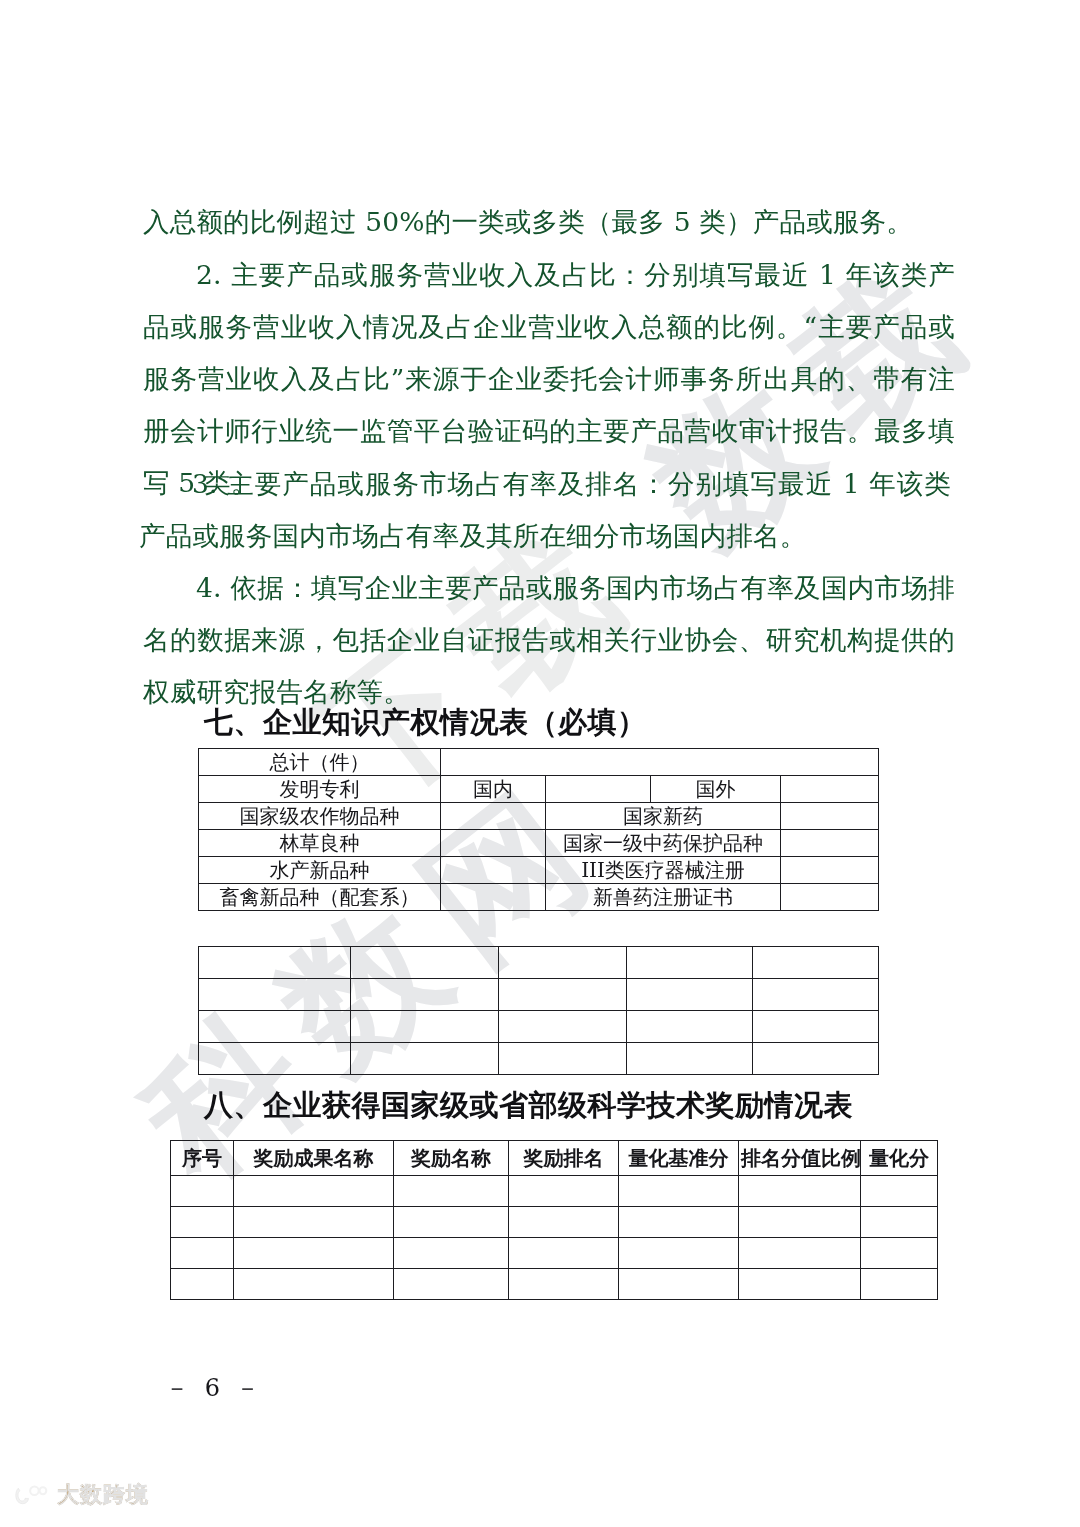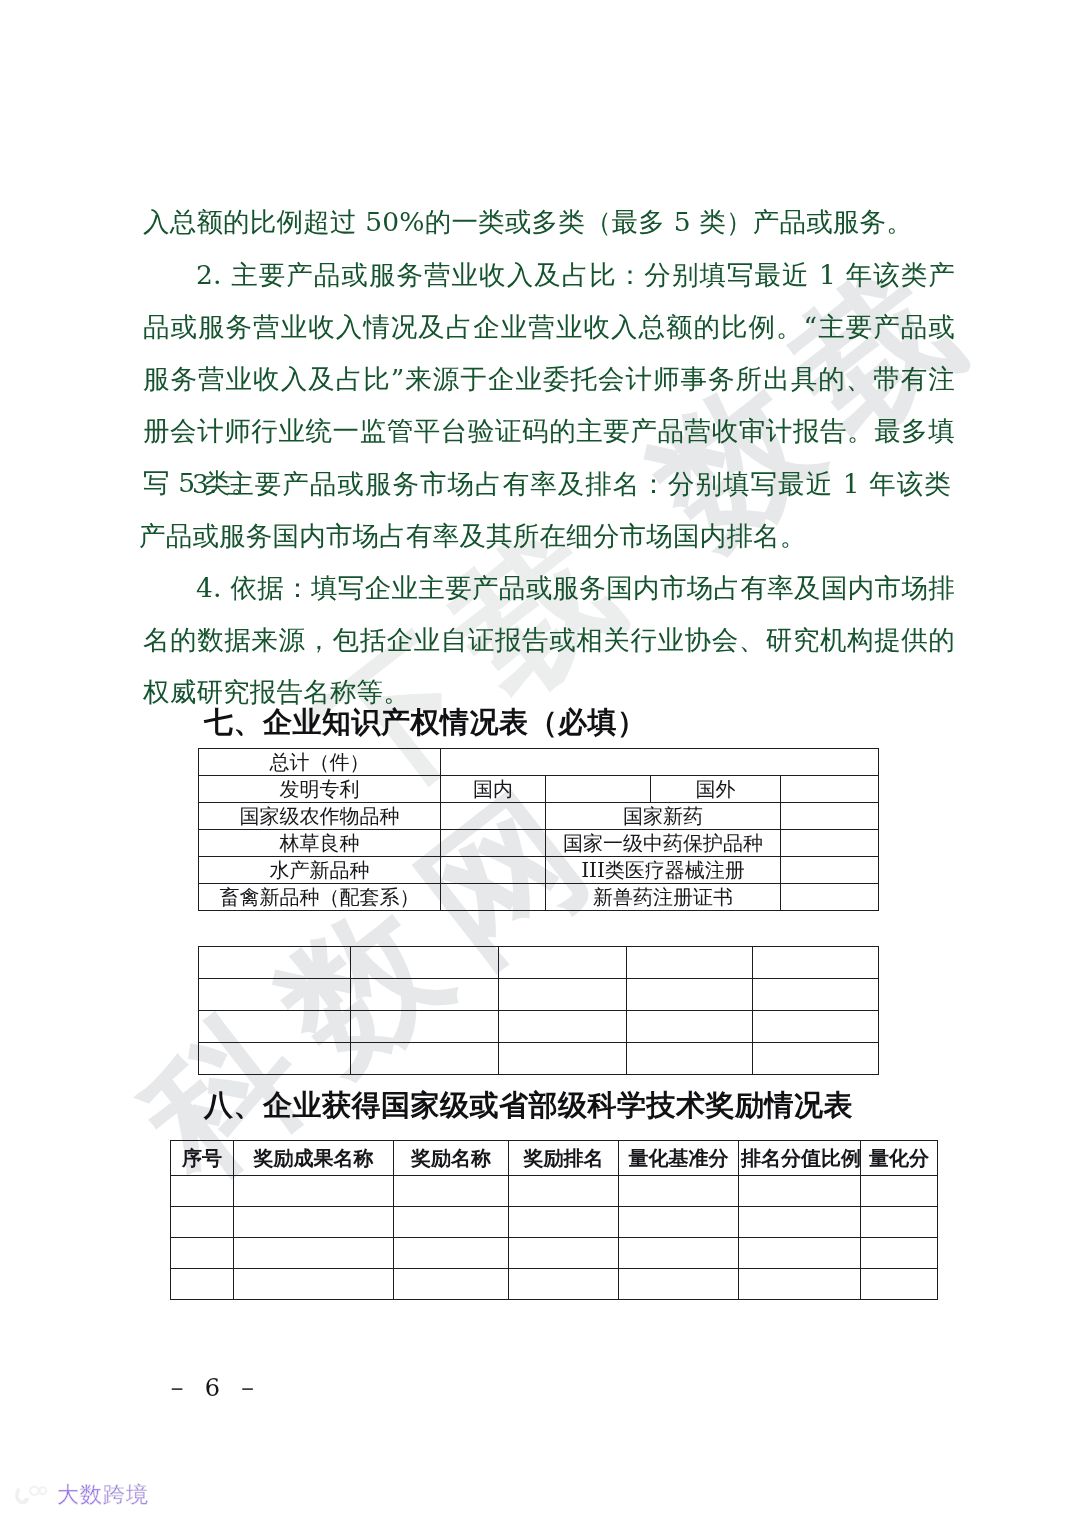--- a/index.html
+++ b/index.html
@@ -143,22 +143,22 @@
     z-index: 3;
   }
   .site-logo .mark {
     width: 34px;
     height: 24px;
     display: block;
   }
   .site-logo .brand {
     font-family: "DejaVu Sans", "Liberation Sans", sans-serif;
     font-size: 22px;
-    font-weight: 400;
-    color: #8b5cf6;
+    font-weight: 700;
+    color: #a16207;
     letter-spacing: 1px;
     -webkit-text-stroke: 0.6px #e2e2e2;
     white-space: nowrap;
   }
 </style>
 </head>
 <body>
 
 <div id="page">
 

